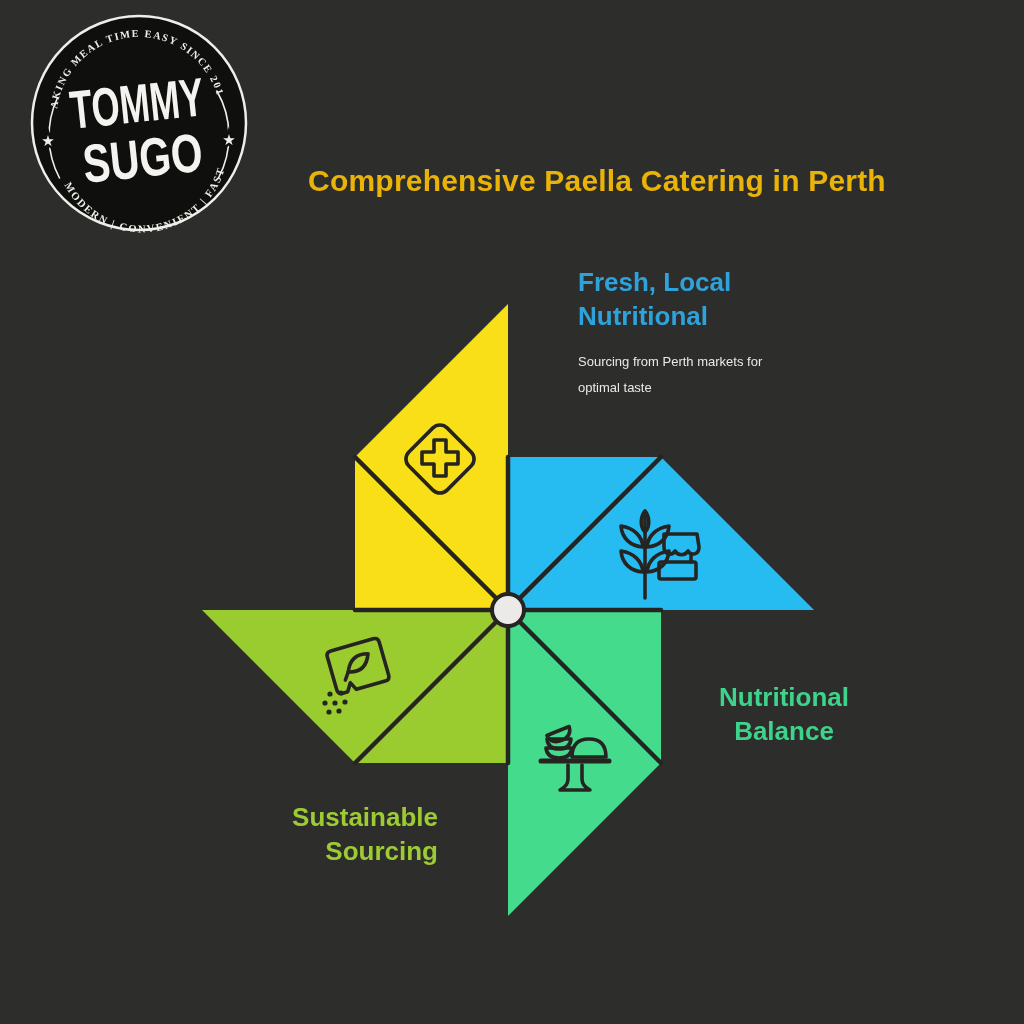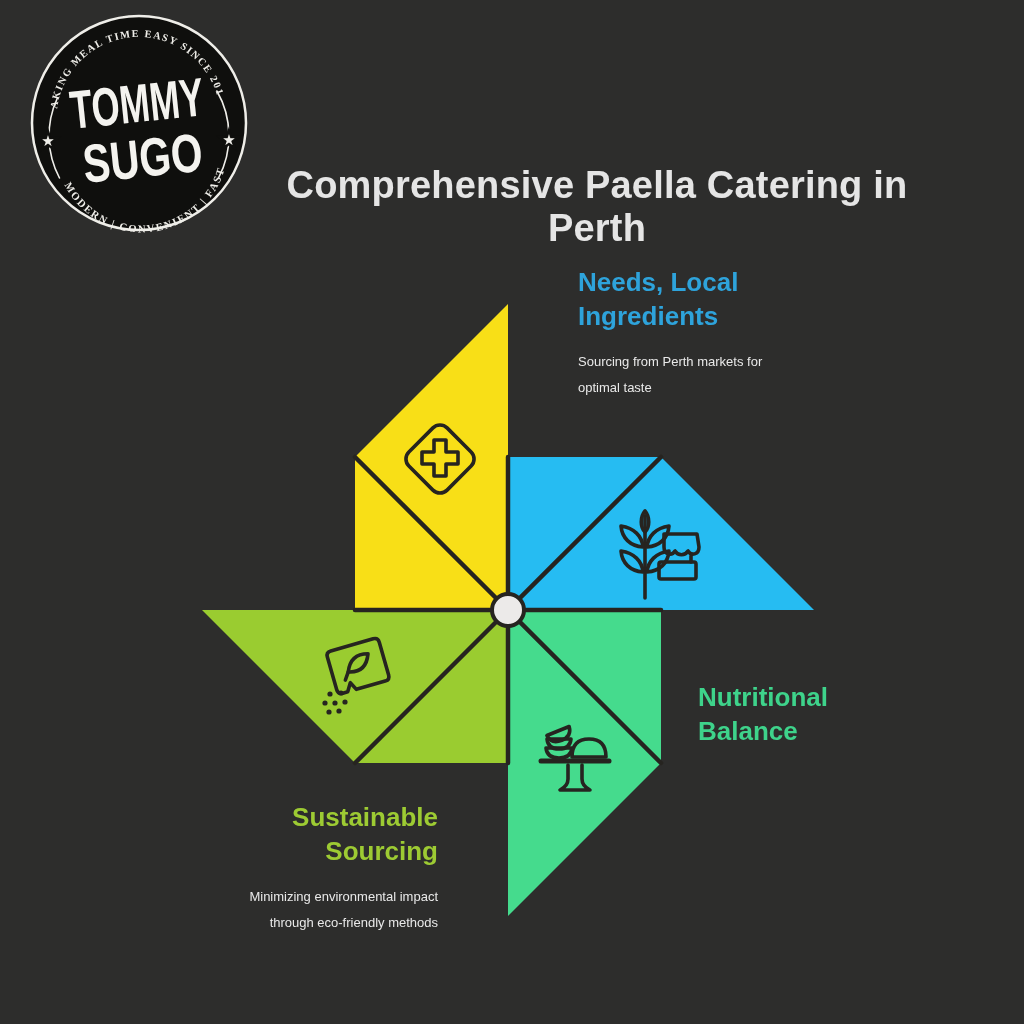--- a/index.html
+++ b/index.html
@@ -6,38 +6,38 @@
   #canvas{
     position:relative;width:1024px;height:1024px;overflow:hidden;
     background:#2D2D2C;
     font-family:"Liberation Sans",sans-serif;
   }
   
   #badge{position:absolute;left:28px;top:12px;width:222px;height:222px;}
   
   #title{
     position:absolute;left:252px;top:164px;width:690px;
-    text-align:center;color:#e5e5e5;font-size:38px;font-weight:bold;
+    text-align:center;color:#eab308;font-size:30px;font-weight:bold;
     letter-spacing:.2px;
   }
   
   #pinwheel{position:absolute;left:0;top:0;width:1024px;height:1024px;}
   .blade{stroke:none;}
   .spoke{stroke:#262420;stroke-width:4.5;fill:none;stroke-linecap:round;}
   .icon{stroke:#262420;stroke-width:3.6;fill:none;stroke-linejoin:round;stroke-linecap:round;}
   .icon-fill{fill:#262420;stroke:none;}
   #hub{fill:#ECEAE9;stroke:#262420;stroke-width:4;}
   
   .tb{position:absolute;}
   .tb h2{margin:0;font-size:26px;line-height:34px;font-weight:bold;}
   .tb p{margin:16px 0 0 0;font-size:13px;line-height:26px;color:#E9E9E9;}
   .tb.align-right{text-align:right;}
   #tb-fresh{left:578px;top:265px;width:205px;}
   #tb-health{left:125px;top:386px;width:195px;}
-  #tb-nutrition{left:698px;top:680px;width:172px;}
+  #tb-nutrition{left:698px;top:680px;width:172px;text-align:center;}
   #tb-sustain{left:238px;top:800px;width:200px;}
   
   .badge-arc-text{font-family:"Liberation Serif",serif;font-weight:bold;fill:#EFEEE9;}
   .badge-name{font-family:"Liberation Sans",sans-serif;font-weight:bold;fill:#F4F3EF;}
   .badge-star{fill:#EFEEE9;stroke:#0F0F0D;stroke-width:5;paint-order:stroke;font-size:15px;}
   .badge-arc{stroke:#EFEEE9;stroke-width:1.6;fill:none;stroke-linecap:round;}
 </style>
 </head>
 <body>
 
@@ -127,29 +127,28 @@
       <path d="M546,748 L572,748 Q571,758 559,758 Q547,758 546,748 Z"></path>
       <path d="M572,757 Q572,739 589,739 Q606,739 606,757 Z"></path>
       <path d="M541,761 L609,761" stroke-width="5"></path>
       <path d="M568,765 L568,779 Q568,786 560,790 L590,790 Q582,786 582,779 L582,765"></path>
     </g>
 
     <circle id="hub" cx="508" cy="610" r="16"></circle>
   </svg>
 
   <div class="tb" id="tb-fresh">
-    <h2 style="color: rgb(46, 163, 219);">Needs, Local Ingredients</h2>
+    <h2 style="color: rgb(46, 163, 219);">Fresh, Local Nutritional</h2>
     <p>Sourcing from Perth markets for optimal taste</p>
   </div>
 
   <div class="tb align-right" id="tb-health">
   </div>
 
   <div class="tb" id="tb-nutrition">
     <h2 style="color: rgb(62, 211, 139);">Nutritional Balance</h2>
   </div>
 
   <div class="tb align-right" id="tb-sustain">
     <h2 style="color: rgb(157, 203, 51);">Sustainable Sourcing</h2>
-    <p>Minimizing environmental impact through eco-friendly methods</p>
   </div>
 
 </div>
 
 </body></html>

